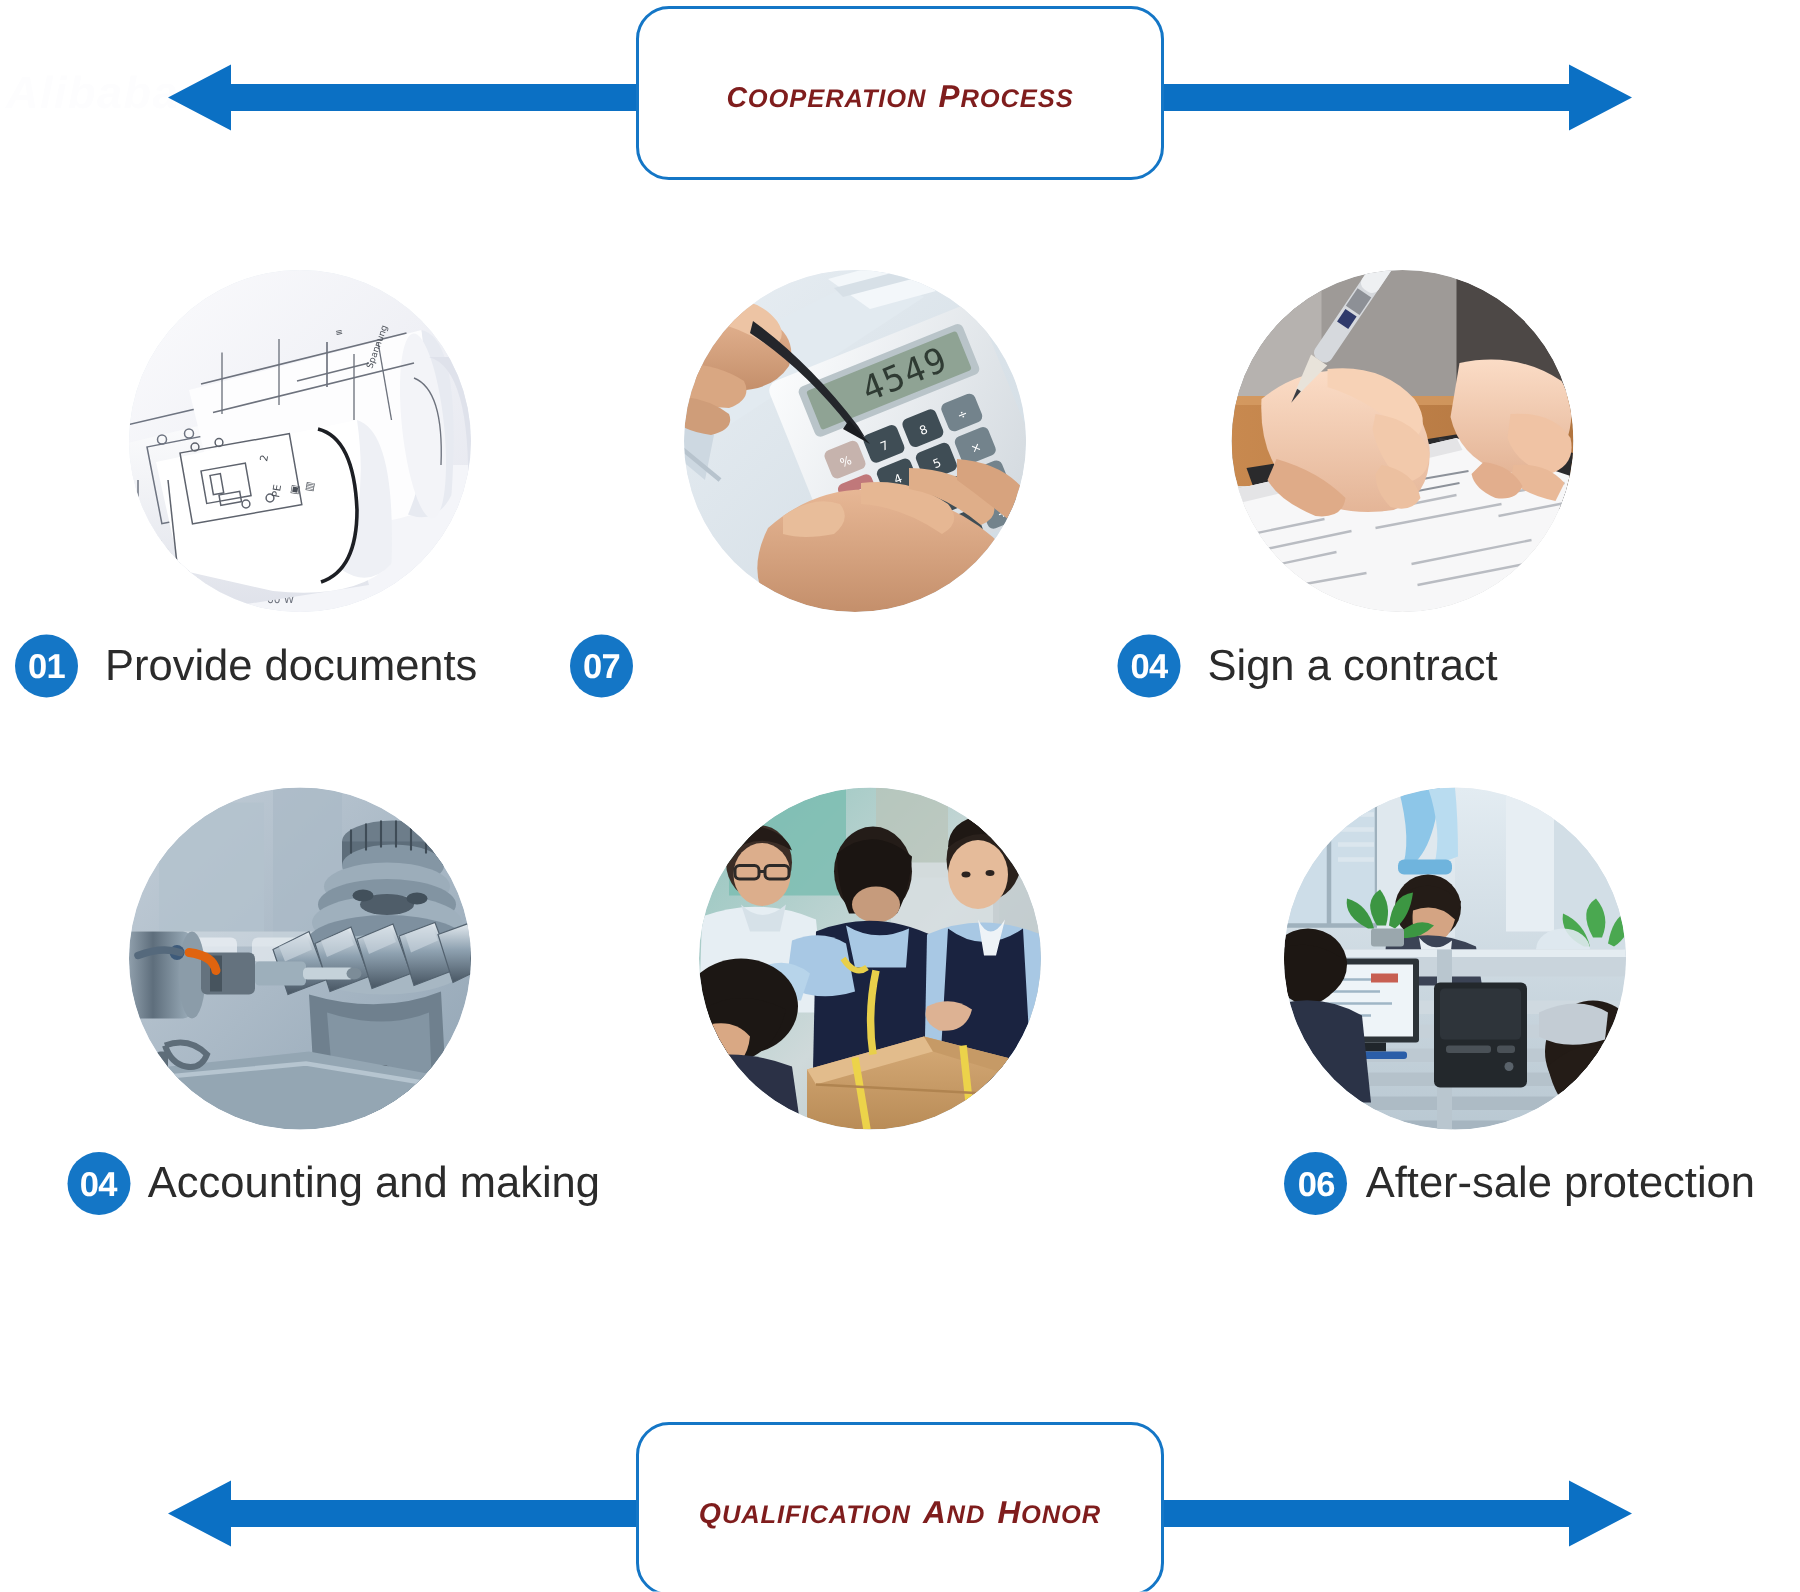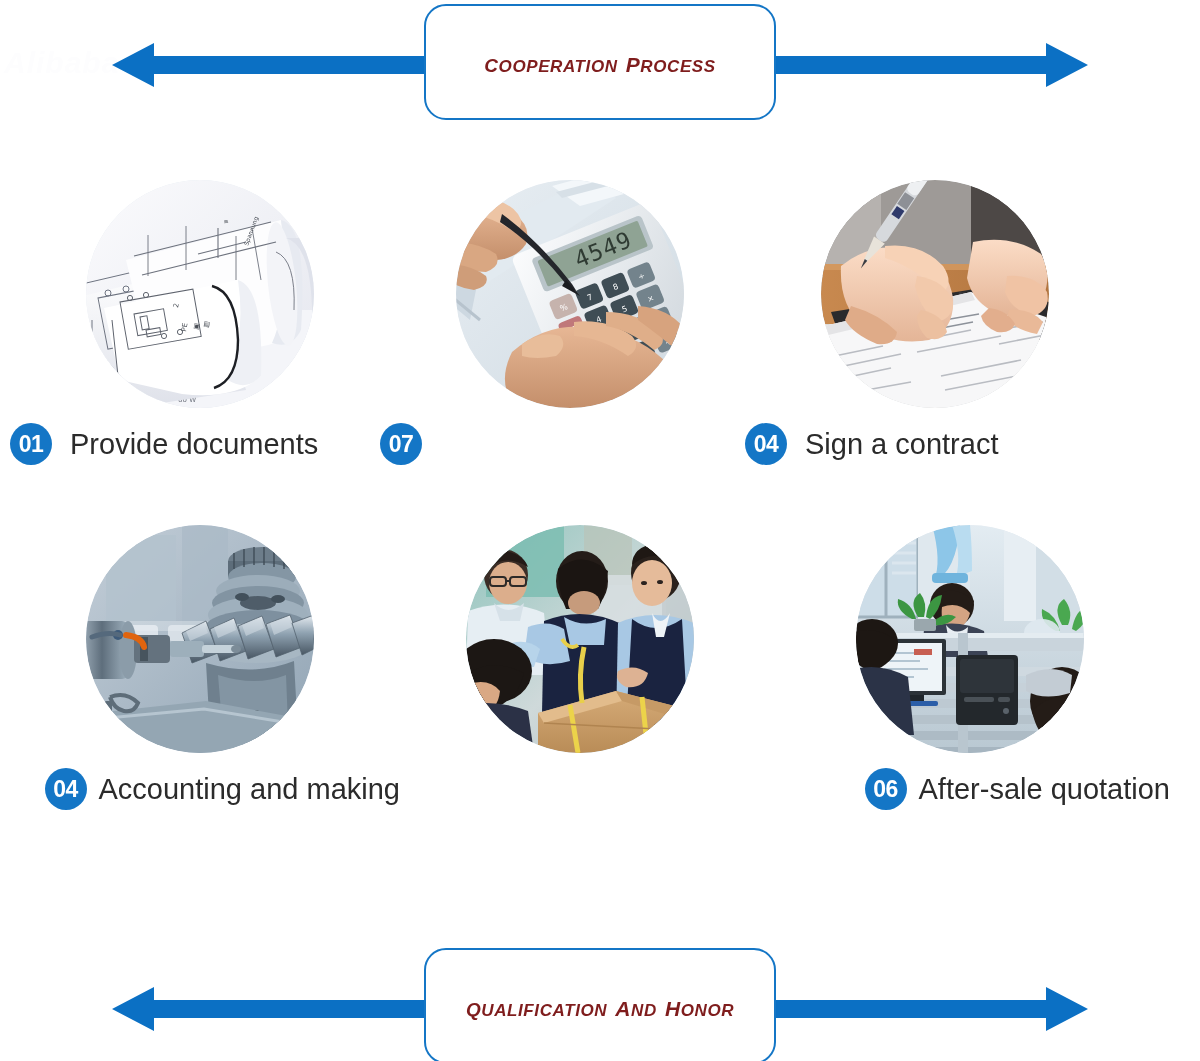--- a/index.html
+++ b/index.html
@@ -747,21 +747,21 @@
             </g>
 
             <ellipse cx="206" cy="176" rx="32" ry="34" fill="#231b16"></ellipse>
             <path d="M176 186 Q206 158 236 186 Q232 216 206 224 Q182 216 176 186 Z" fill="#241c17"></path>
             <path d="M170 150 Q196 138 216 150 L214 168 Q188 176 170 166 Z" fill="#c3ccd4"></path>
           </g>
         </svg>
       </div>
       <div class="caption">
         <div class="badge">06</div>
-        <div class="step-label">After-sale quotation</div>
+        <div class="step-label">After-sale protection</div>
       </div>
     </div>
   </div>
 </div>
 
 <div class="banner bottom">
   <div class="arrow-row">
     <svg class="arrow left" viewBox="0 0 530 46" preserveAspectRatio="none">
       <polygon points="0,23 42,1 42,14 530,14 530,32 42,32 42,45" fill="#0b70c4"></polygon>
     </svg>

